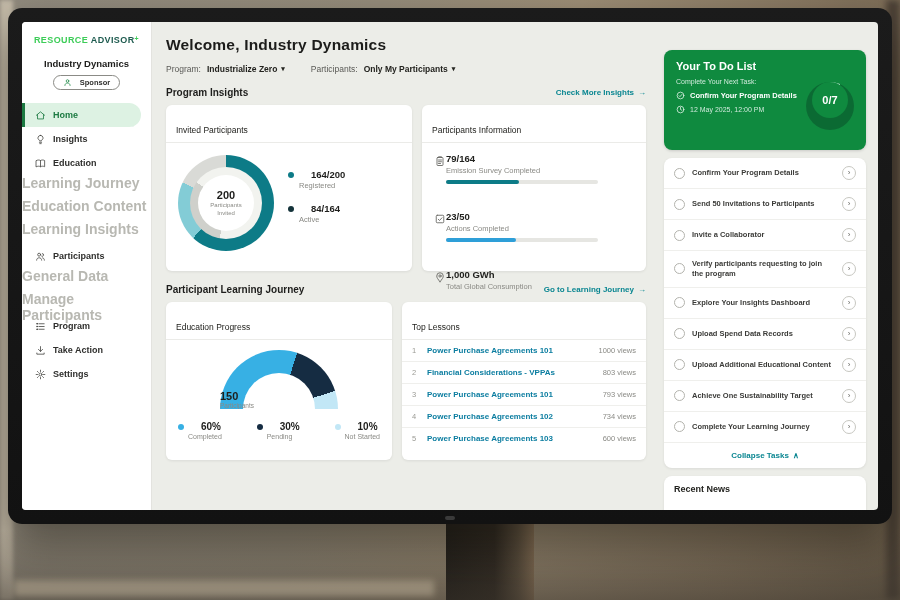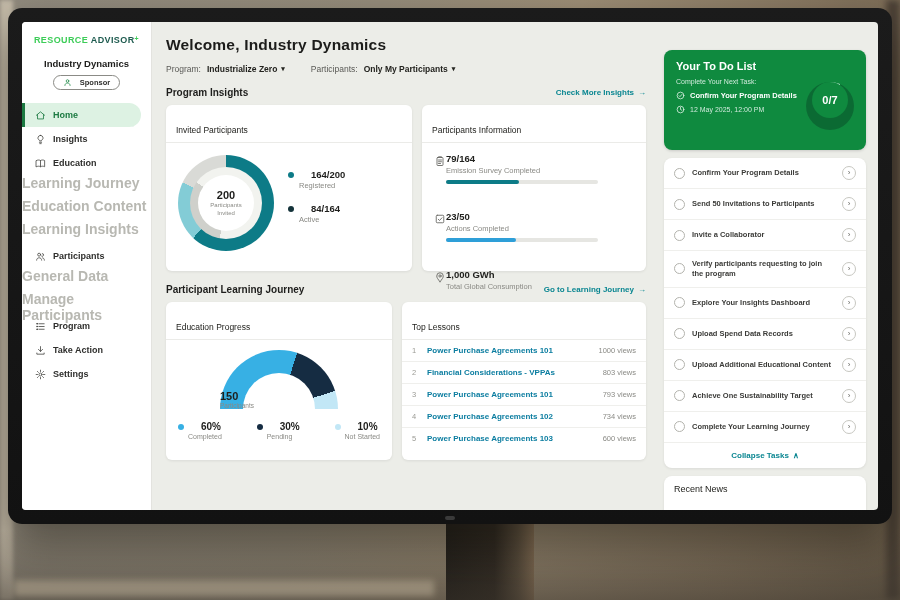--- a/index.html
+++ b/index.html
@@ -97,21 +97,21 @@
   .tg-time{display:flex;align-items:center;gap:5px;margin-top:5px;font-size:7px;color:#cfeadb}
   .ring{position:absolute;right:12px;top:32px;width:48px;height:48px;border-radius:50%;
         background:conic-gradient(#cdeedd 0 7%,#0b6a33 7% 100%);display:flex;justify-content:center}
   .ring-inner{width:36px;height:36px;border-radius:50%;background:#0f8a3f;display:flex;align-items:center;justify-content:center;font-size:11px;font-weight:bold;color:#fff}
   .tasks-card{background:#fff;border-radius:8px;margin-top:8px;box-shadow:0 1px 3px rgba(0,0,0,.08)}
   .task{display:flex;align-items:center;gap:7px;padding:8px 10px;border-bottom:1px solid #efefec;cursor:pointer}
   .t-check{width:11px;height:11px;border:1.5px solid #b3b3ad;border-radius:50%;flex:none;box-sizing:border-box}
   .t-label{flex:1;font-size:7.5px;font-weight:600;color:#3b3b38;line-height:1.3}
   .t-chev{width:12px;height:12px;border:1px solid #c7c7c1;border-radius:50%;flex:none;display:flex;align-items:center;justify-content:center;font-size:8px;color:#6a6a65;line-height:1}
   .collapse{display:flex;align-items:center;justify-content:center;gap:4px;padding:8px;font-size:8px;font-weight:bold;color:#0a8691;cursor:pointer}
-  .news{background:#fff;border-radius:8px 8px 0 0;margin-top:8px;padding:8px 10px;font-size:9px;font-weight:normal;color:#23231f;height:58px;box-sizing:border-box;box-shadow:0 1px 3px rgba(0,0,0,.08)}
+  .news{background:#fff;border-radius:8px 8px 0 0;margin-top:8px;padding:8px 10px;font-size:9px;font-weight:bold;color:#23231f;height:58px;box-sizing:border-box;box-shadow:0 1px 3px rgba(0,0,0,.08)}
 </style>
 </head>
 <body>
 
 <div class="bg-strip-left"></div>
 <div class="bg-right-edge"></div>
 <div class="stand"></div>
 <div class="bg-bottom-dark"></div>
 <div class="bg-strip-bottom"></div>
 

